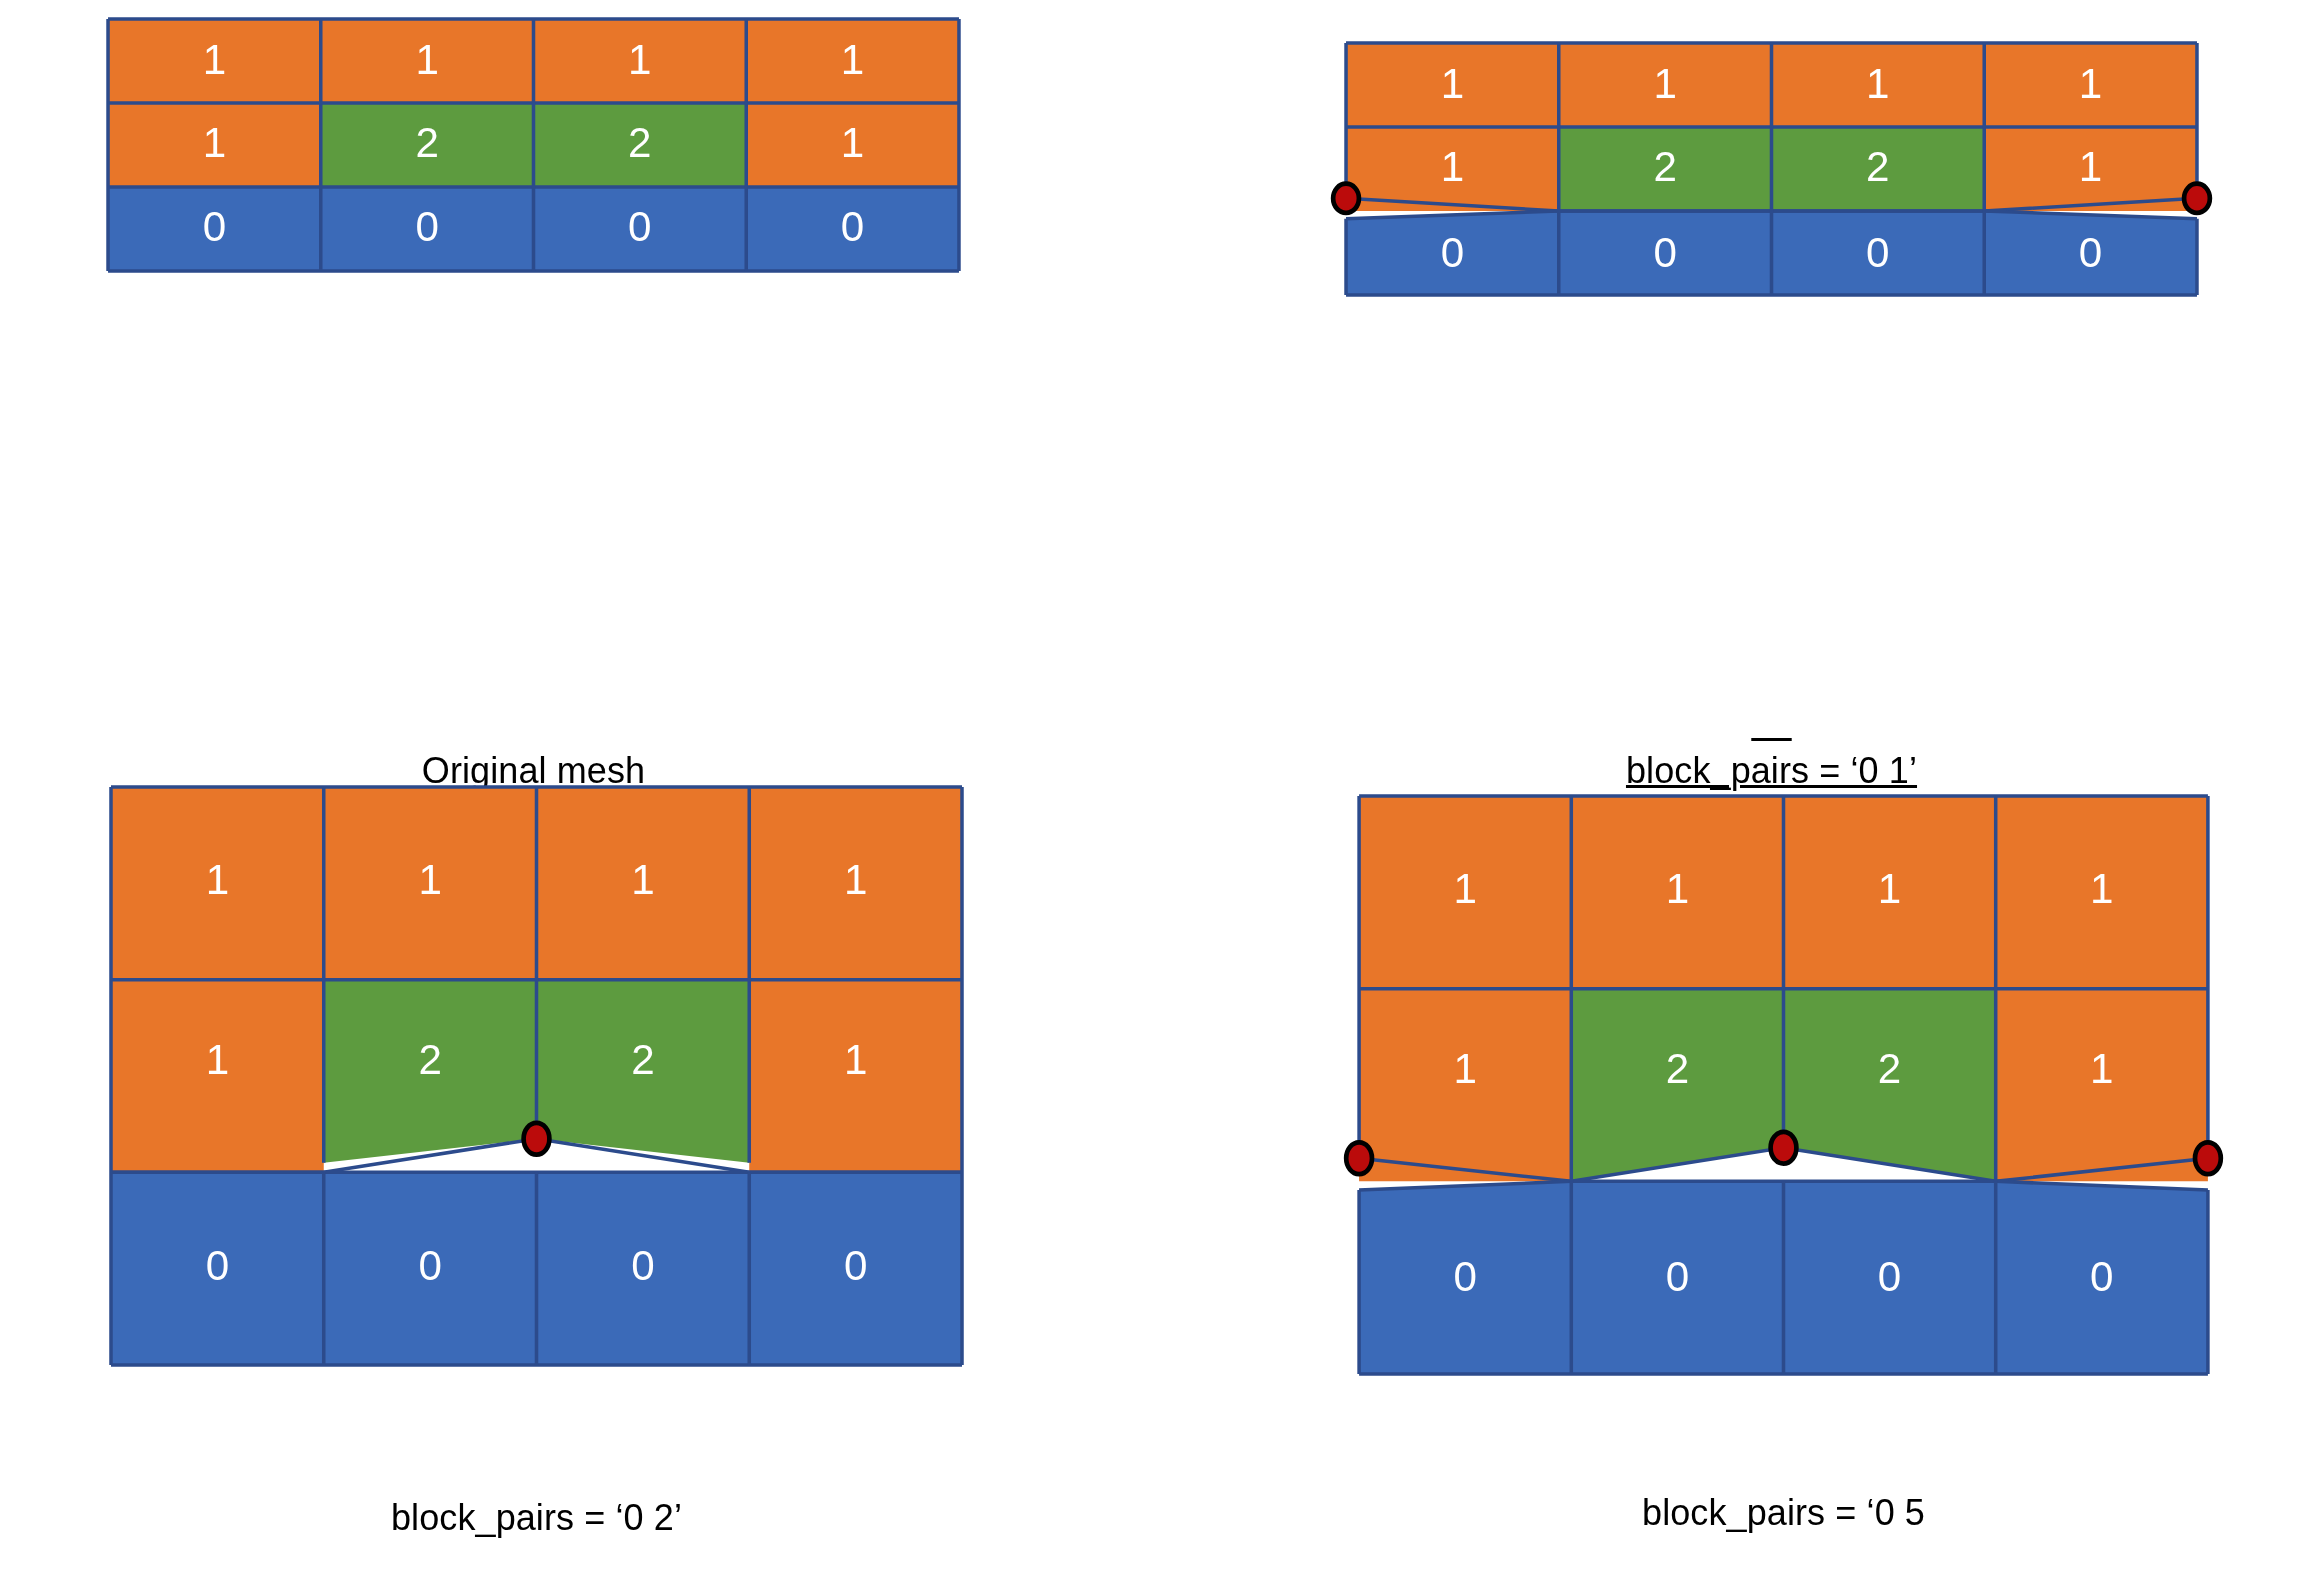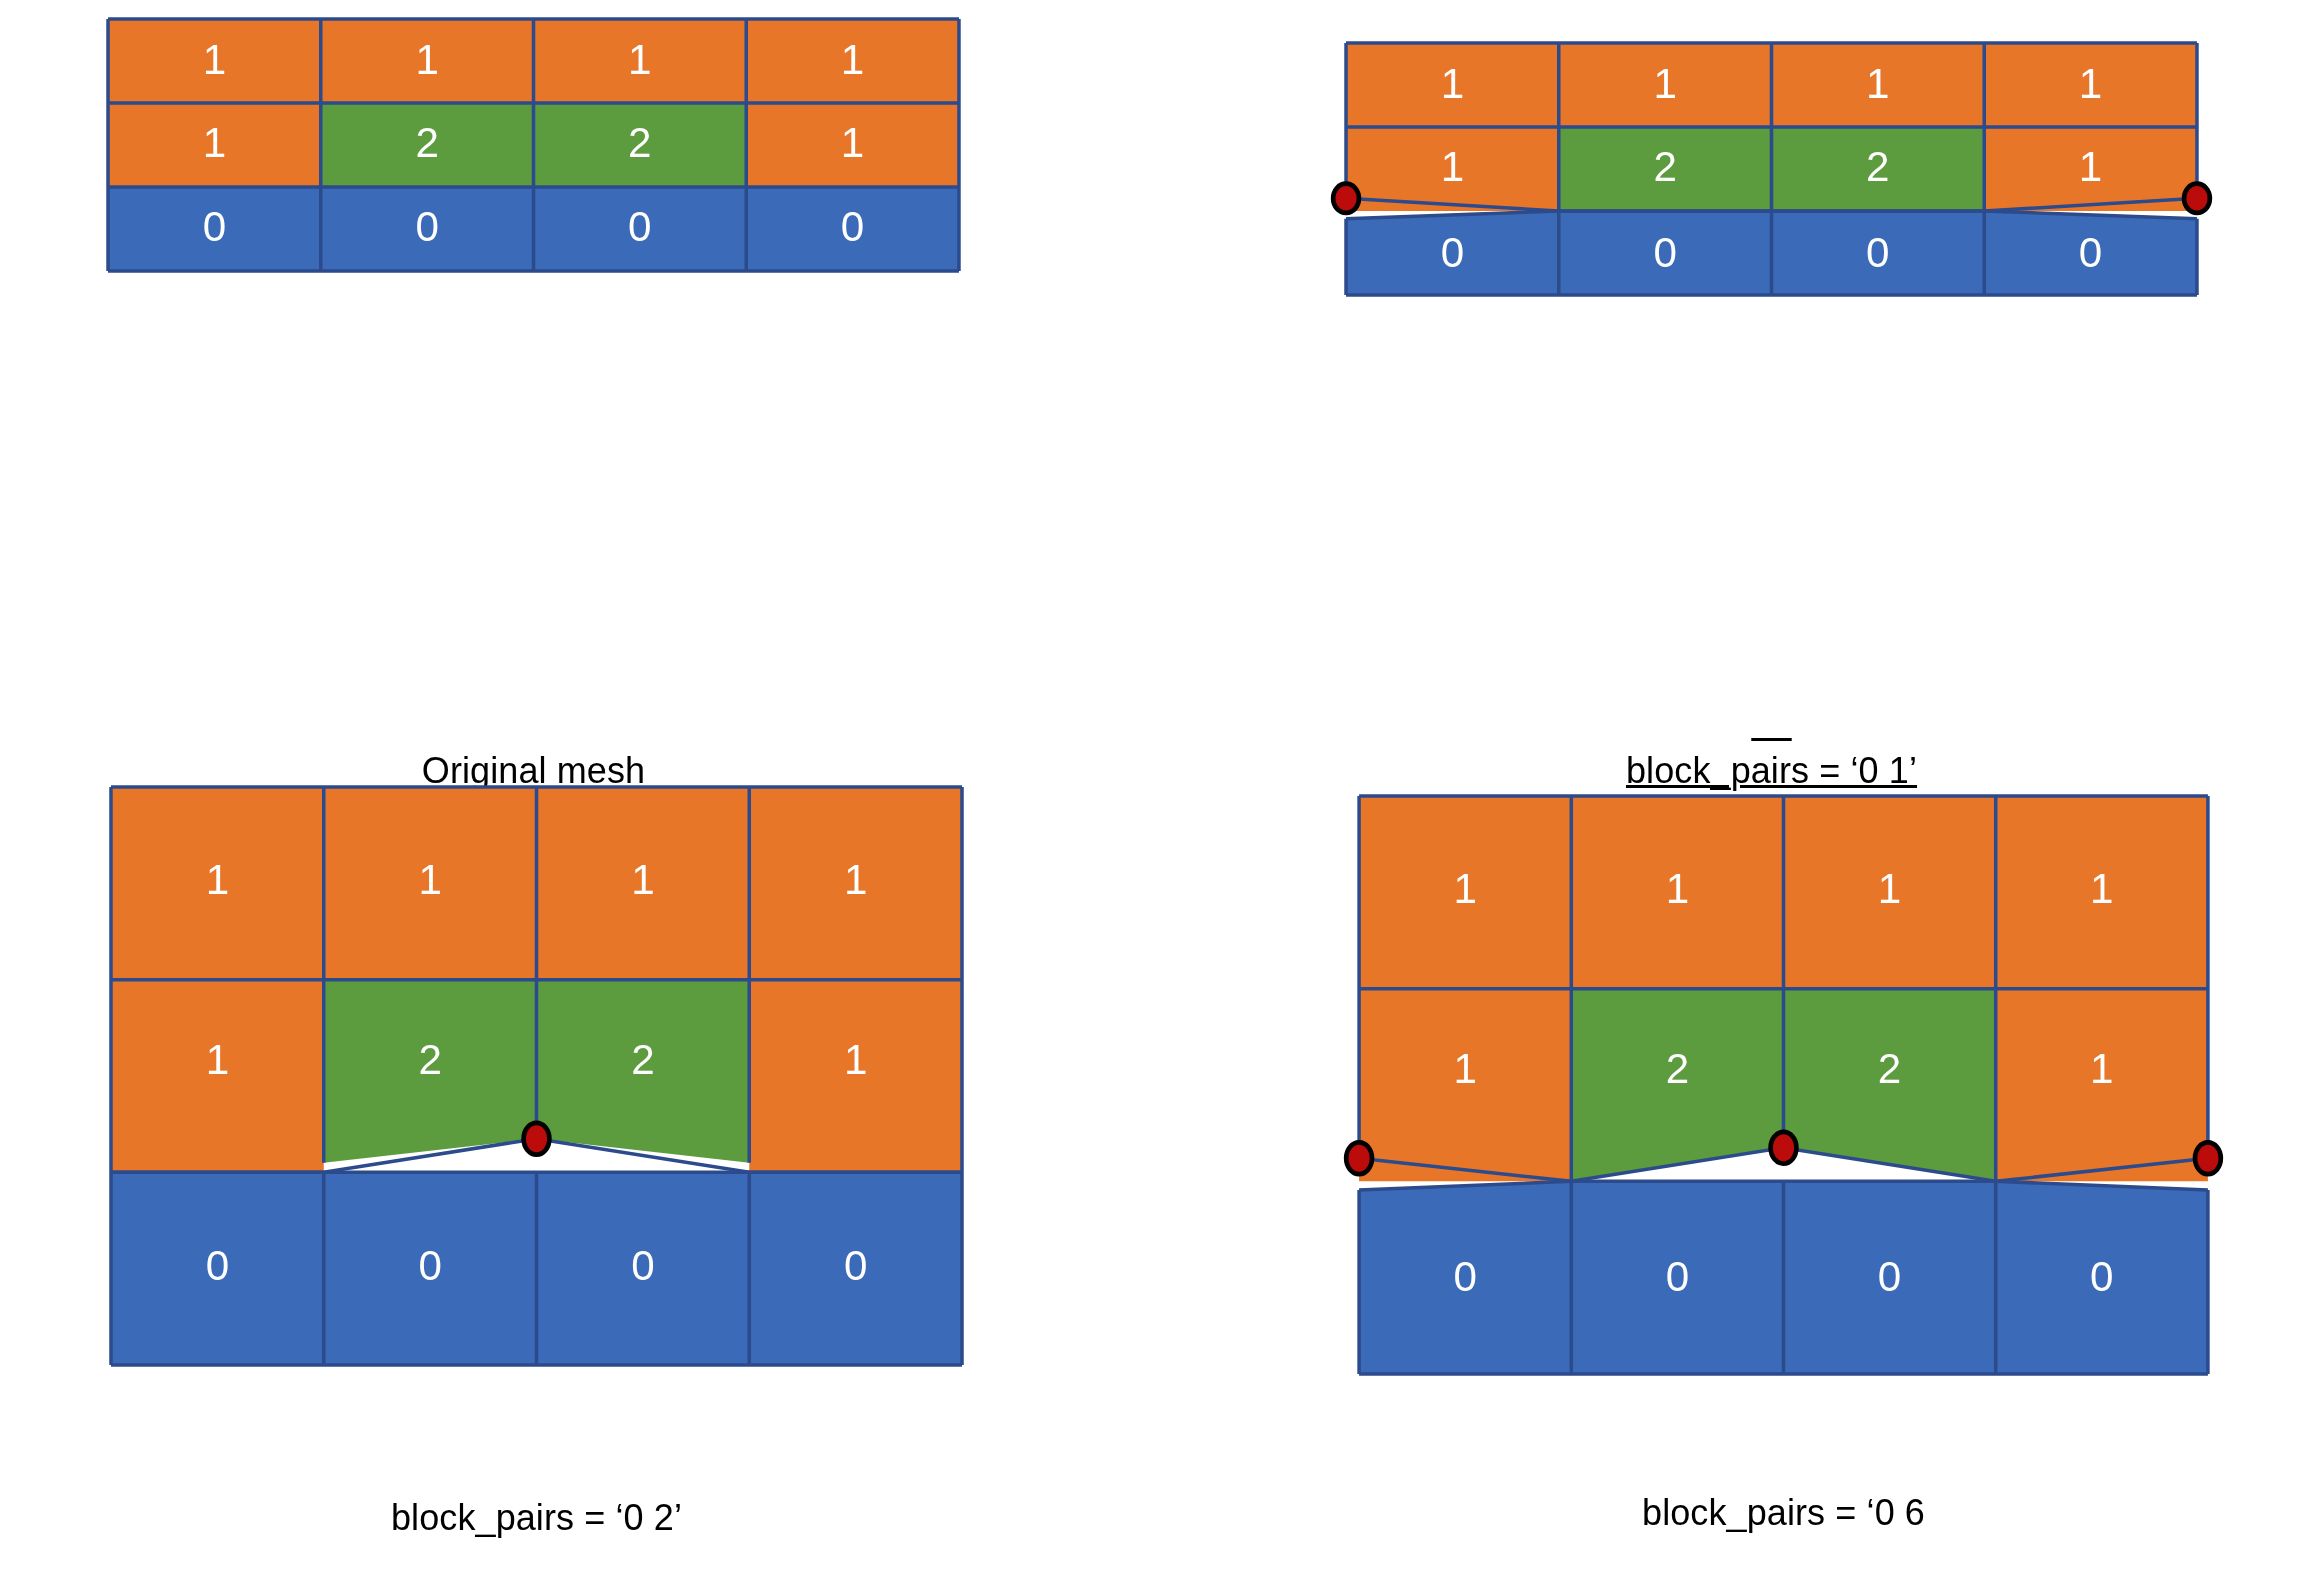--- a/index.html
+++ b/index.html
@@ -246,18 +246,18 @@
       </g>
 
       <g>
         <ellipse cx="0" cy="618" rx="22" ry="27" fill="#bb0b0b" stroke="#000000" stroke-width="8"></ellipse>
         <ellipse cx="724" cy="600" rx="22" ry="27" fill="#bb0b0b" stroke="#000000" stroke-width="8"></ellipse>
         <ellipse cx="1448" cy="618" rx="22" ry="27" fill="#bb0b0b" stroke="#000000" stroke-width="8"></ellipse>
       </g>
     </svg>
   </div>
   <div class="caption" style="left:1359px; top:1394px; width:849px;">
-    <span class="cap-line">block_pairs = ‘0 6</span>
+    <span class="cap-line">block_pairs = ‘0 5</span>
     
   </div>
 
 </div>
 
 
 </body></html>

